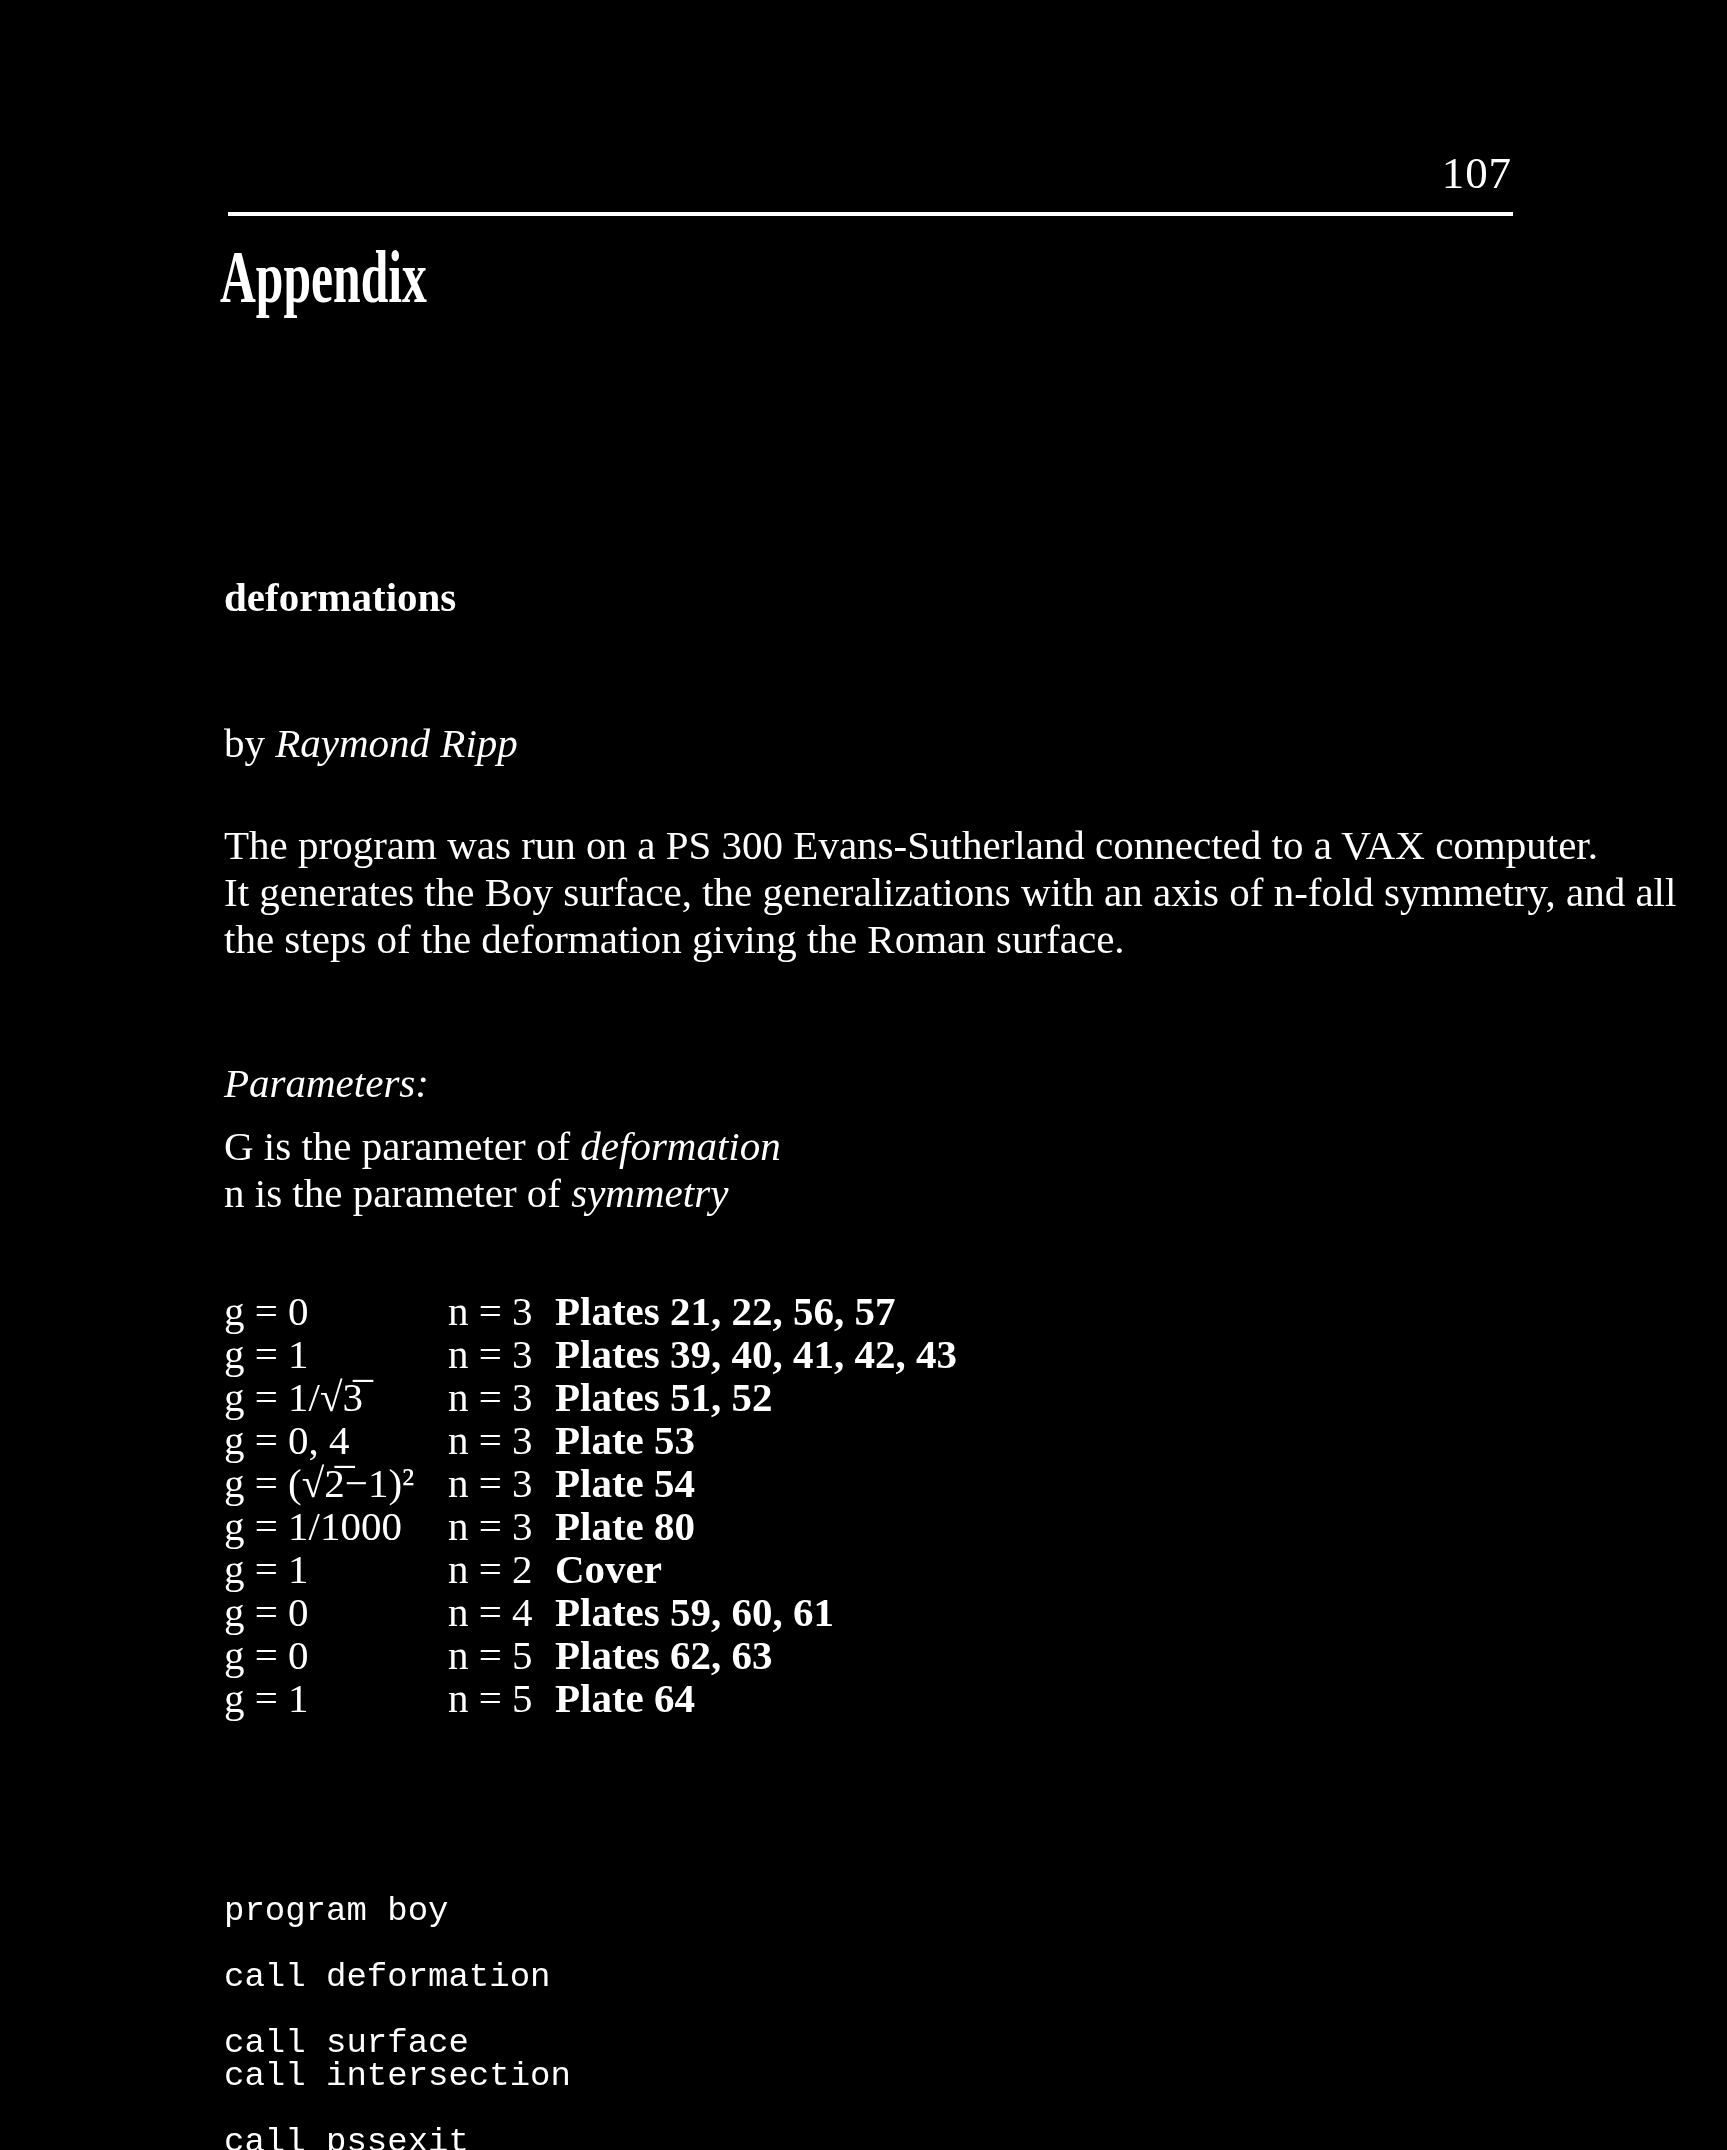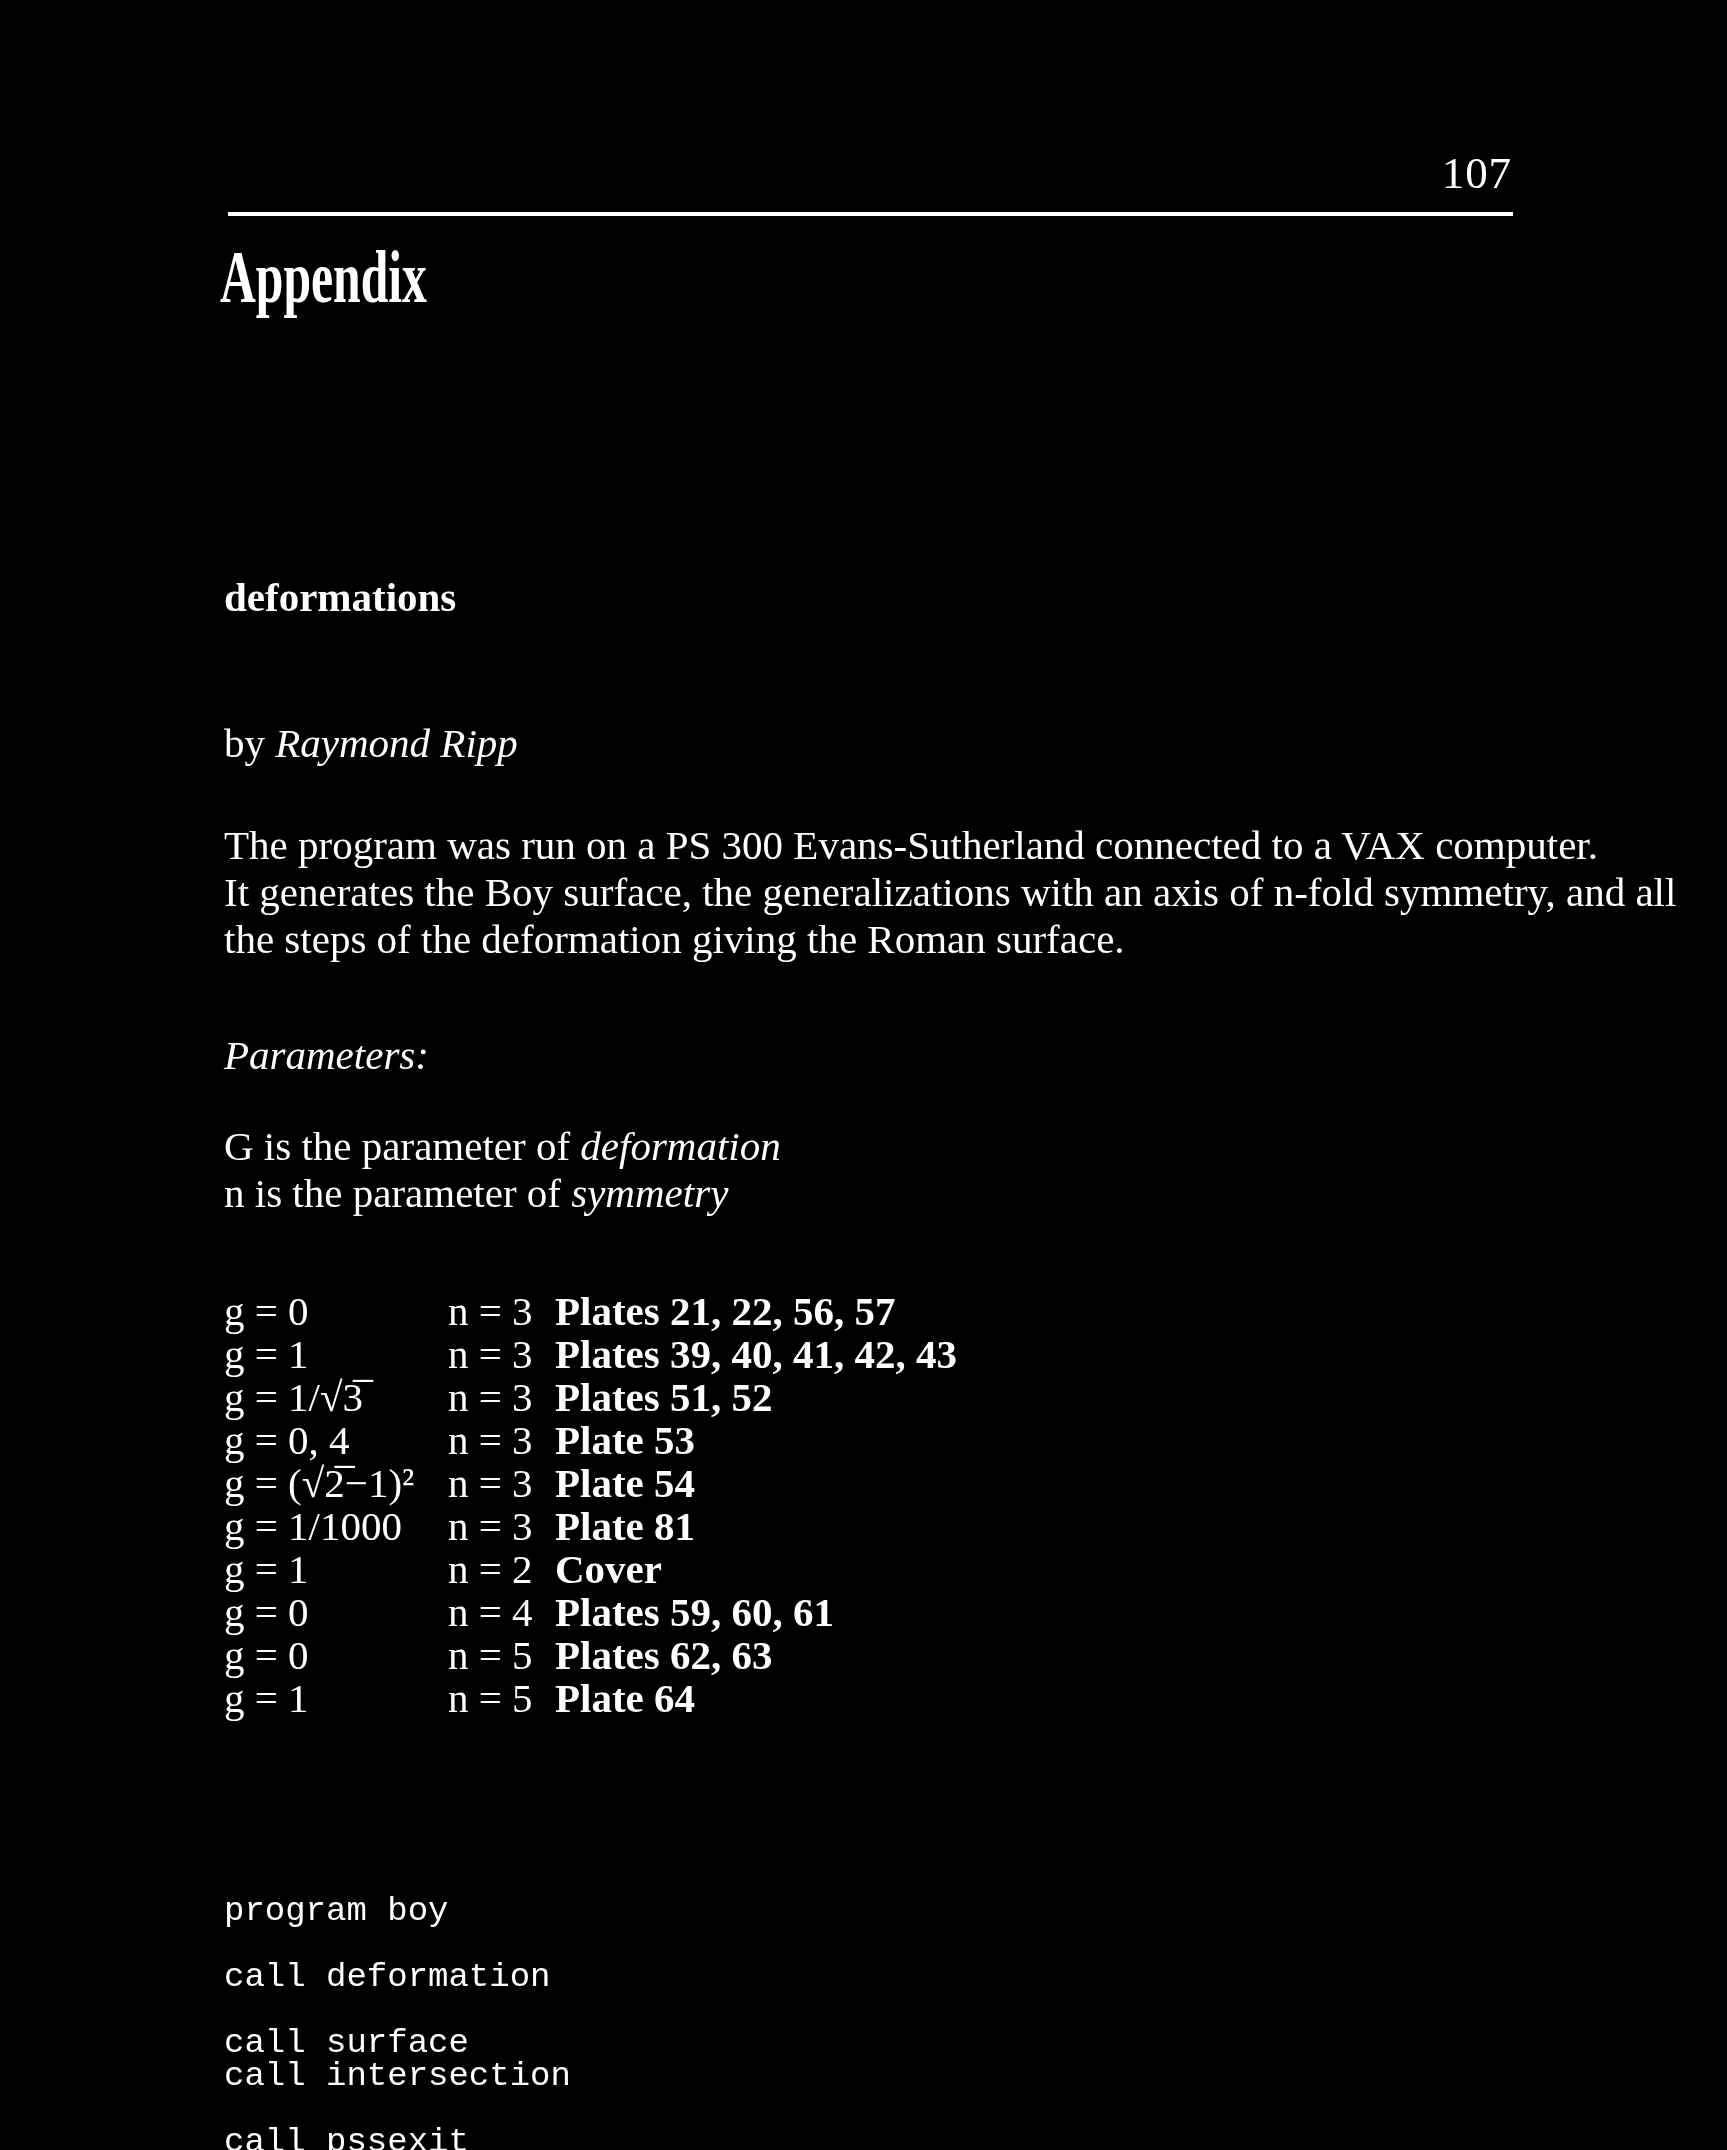--- a/index.html
+++ b/index.html
@@ -61,21 +61,21 @@
   }
   #description {
     left: 224px;
     top: 822px;
     font-size: 41px;
     width: 1376px;
   }
   #description .line { line-height: 47px; white-space: nowrap; }
   #parameters-heading {
     left: 224px;
-    top: 1032px;
+    top: 1060px;
     font-size: 41px;
     font-style: italic;
     line-height: 47px;
   }
   .param-def {
     left: 224px;
     font-size: 41px;
     line-height: 47px;
     white-space: nowrap;
   }
@@ -168,21 +168,21 @@
       <span class="cell plates">Plate 53</span>
     </div>
     <div class="param-row">
       <span class="cell g">g = (√2̅−1)²</span>
       <span class="cell n">n = 3</span>
       <span class="cell plates">Plate 54</span>
     </div>
     <div class="param-row">
       <span class="cell g">g = 1/1000</span>
       <span class="cell n">n = 3</span>
-      <span class="cell plates">Plate 81</span>
+      <span class="cell plates">Plate 80</span>
     </div>
     <div class="param-row">
       <span class="cell g">g = 1</span>
       <span class="cell n">n = 2</span>
       <span class="cell plates">Cover</span>
     </div>
     <div class="param-row">
       <span class="cell g">g = 0</span>
       <span class="cell n">n = 4</span>
       <span class="cell plates">Plates 59, 60, 61</span>

